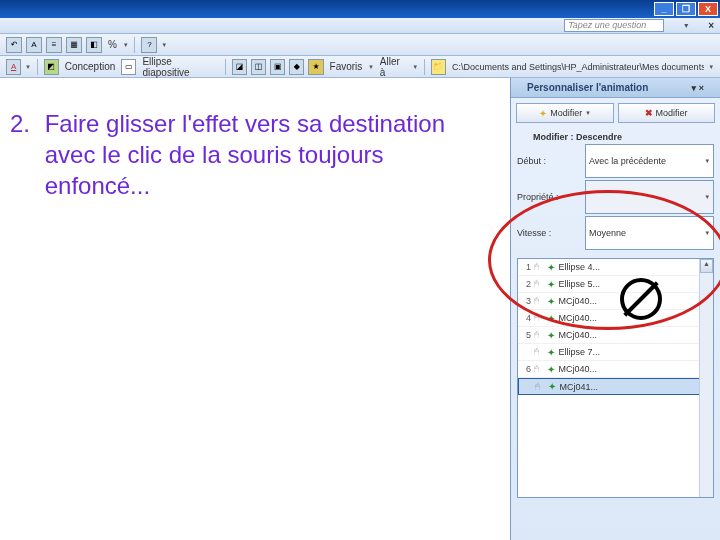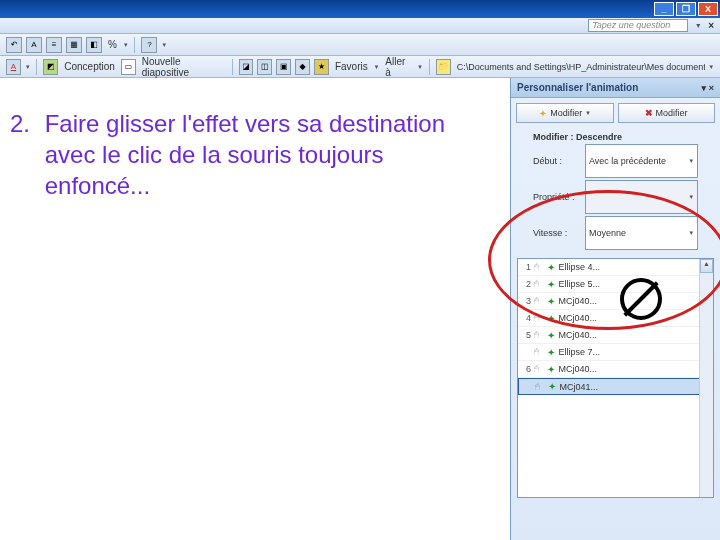--- a/index.html
+++ b/index.html
@@ -4,51 +4,51 @@
 <style>
   * { box-sizing: border-box; margin: 0; padding: 0; }
   body { font-family: Tahoma, Arial, sans-serif; font-size: 11px; background: #fff; width: 720px; height: 540px; overflow: hidden; position: relative; }
   
   .titlebar { height: 18px; background: linear-gradient(to bottom, #0a3d8f, #1862c8); display: flex; justify-content: flex-end; align-items: center; padding: 0 2px; gap: 2px; }
   .titlebtn { width: 20px; height: 14px; border: 1px solid #fff; display: flex; align-items: center; justify-content: center; font-size: 9px; color: #fff; font-weight: bold; }
   .titlebtn.min { background: #3b7de0; }
   .titlebtn.max { background: #3b7de0; }
   .titlebtn.close { background: #e05030; }
   
-  .questionbar { height: 16px; background: linear-gradient(to bottom, #e8f0fc, #d0e0f4); border-bottom: 1px solid #a0b8d8; display: flex; justify-content: flex-end; align-items: center; padding: 0 6px; gap: 8px; }
+  .questionbar { height: 16px; background: linear-gradient(to bottom, #e8f0fc, #d0e0f4); border-bottom: 1px solid #a0b8d8; display: flex; justify-content: flex-end; align-items: center; padding: 0 6px; gap: 20px; }
   .qbox { width: 100px; height: 13px; background: #fff; border: 1px solid #7a9ac8; font-size: 9px; color: #888; padding: 0 3px; font-style: italic; }
   .qbar-arrow { color: #555; font-size: 8px; }
   .qbar-x { color: #333; font-size: 10px; font-weight: bold; }
   
   .toolbar1 { height: 22px; background: linear-gradient(to bottom, #eef4fc, #d8e4f4); border-bottom: 1px solid #a0b8d8; display: flex; align-items: center; padding: 0 6px; gap: 4px; }
   .toolbar2 { height: 22px; background: linear-gradient(to bottom, #eef4fc, #d8e4f4); border-bottom: 1px solid #a0b8d8; display: flex; align-items: center; padding: 0 6px; gap: 4px; }
   .tbicon { width: 16px; height: 16px; background: #cde; border: 1px solid #89a; display: inline-flex; align-items: center; justify-content: center; font-size: 8px; }
   .tbsep { width: 1px; height: 16px; background: #a0b8d8; margin: 0 2px; }
   .tbtext { font-size: 10px; color: #333; padding: 0 2px; }
   .tbdrop { font-size: 7px; color: #555; padding: 0 1px; }
   
   .main { display: flex; height: calc(540px - 18px - 16px - 22px - 22px); }
   .content { flex: 1; background: #fff; padding: 30px 10px 10px 10px; position: relative; }
   
   .instruction { font-size: 24px; line-height: 1.3; color: #6d28d9; font-family: Arial, sans-serif; }
   .instr-num { display: inline-block; vertical-align: top; }
   .instr-body { display: inline-block; margin-left: 8px; width: 410px; }
   .italic-note { font-size: 24px; font-style: italic; color: #000; text-align: center; margin-top: 36px; margin-left: 30px; width: 420px; }
   
   .taskpane { width: 210px; background: linear-gradient(to bottom, #e8f0fc, #dce8f8); border-left: 1px solid #7a9ac8; display: flex; flex-direction: column; }
-  .tpheader { height: 20px; background: linear-gradient(to bottom, #c8dcf4, #b0cce8); border-bottom: 1px solid #8aa8d0; display: flex; align-items: center; padding: 0 6px; font-size: 10px; font-weight: bold; color: #2a4570; justify-content: space-between; }
+  .tpheader { height: 20px; background: linear-gradient(to bottom, #c8dcf4, #b0cce8); border-bottom: 1px solid #8aa8d0; display: flex; align-items: center; padding: 0 16px; font-size: 10px; font-weight: bold; color: #2a4570; justify-content: space-between; }
   .tpclose { font-size: 9px; color: #333; }
   
   .tpbuttons { padding: 5px; display: flex; gap: 4px; }
   .tpbtn { flex: 1; height: 20px; background: linear-gradient(to bottom, #fff, #e0e8f4); border: 1px solid #8aa8d0; display: flex; align-items: center; justify-content: center; gap: 3px; font-size: 9px; color: #333; }
   .tpbtn .star { color: #e0b030; font-size: 10px; }
   .tpbtn.del .xr { color: #c03030; font-weight: bold; }
   
   .tpfields { padding: 2px 6px; font-size: 9px; color: #333; }
-  .tprow { display: flex; align-items: center; margin: 2px 16px; gap: 4px; }
+  .tprow { display: flex; align-items: center; margin: 2px 0; gap: 20px; }
   .tplabel { width: 48px; }
   .tpselect { flex: 1; height: 15px; background: #fff; border: 1px solid #7a9ac8; font-size: 9px; padding: 16px 3px; display: flex; align-items: center; justify-content: space-between; }
   .tpselect.dis { background: #eef2f8; color: #888; }
   
   .tplist { margin: 4px 6px 0 6px; background: #fff; border: 1px solid #7a9ac8; height: 240px; overflow: hidden; position: relative; }
   .tpitem { display: flex; align-items: center; height: 17px; padding: 0 3px; gap: 3px; font-size: 9px; color: #333; border-bottom: 1px solid #f0f0f0; }
   .tpitem.sel { background: #c8dcf4; border: 1px solid #2a5ca8; }
   .itnum { width: 10px; text-align: right; color: #555; }
   .itmouse { width: 10px; font-size: 8px; color: #888; }
   .itstar { color: #2a9030; font-size: 10px; }
@@ -92,21 +92,21 @@
   <span class="tbdrop">▾</span>
 </div>
 
 <div class="toolbar2">
   <span class="tbicon" style="text-decoration: underline; color:#c03030;">A</span>
   <span class="tbdrop">▾</span>
   <span class="tbsep"></span>
   <span class="tbicon" style="background:#b8d888;">◩</span>
   <span class="tbtext">Conception</span>
   <span class="tbicon" style="background:#fff;">▭</span>
-  <span class="tbtext">Nouvelle diapositive</span>
+  <span class="tbtext">Ellipse diapositive</span>
   <span class="tbsep"></span>
   <span class="tbicon">◪</span>
   <span class="tbicon">◫</span>
   <span class="tbicon">▣</span>
   <span class="tbicon">◆</span>
   <span class="tbicon" style="background:#e0c858;">★</span>
   <span class="tbtext">Favoris</span>
   <span class="tbdrop">▾</span>
   <span class="tbtext">Aller à</span>
   <span class="tbdrop">▾</span>

